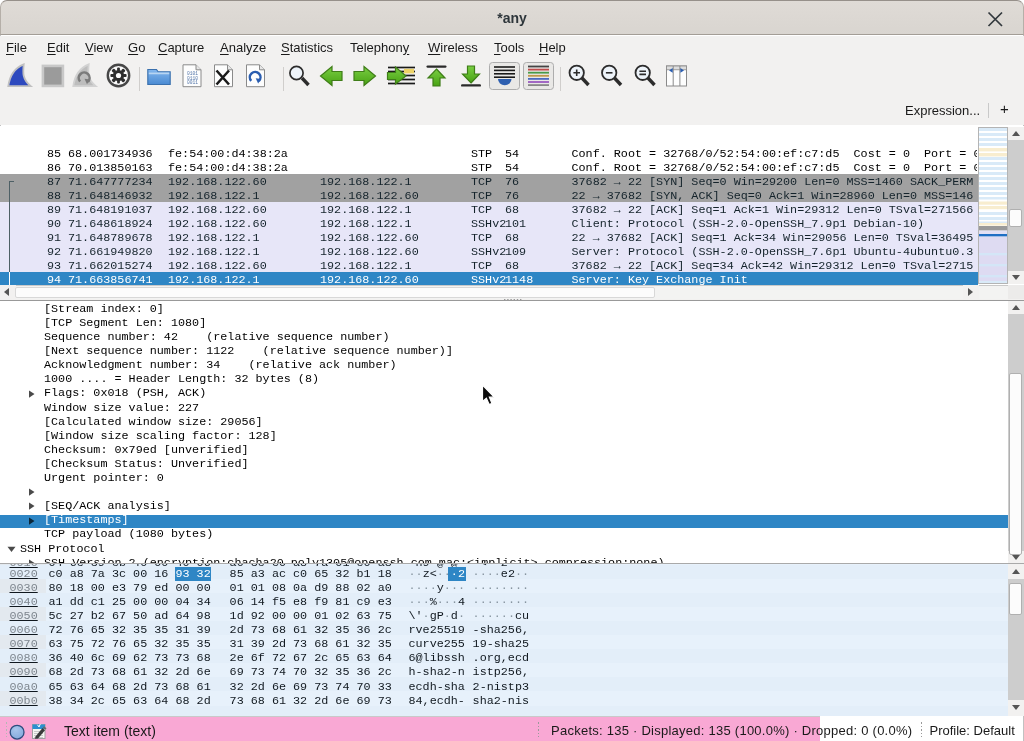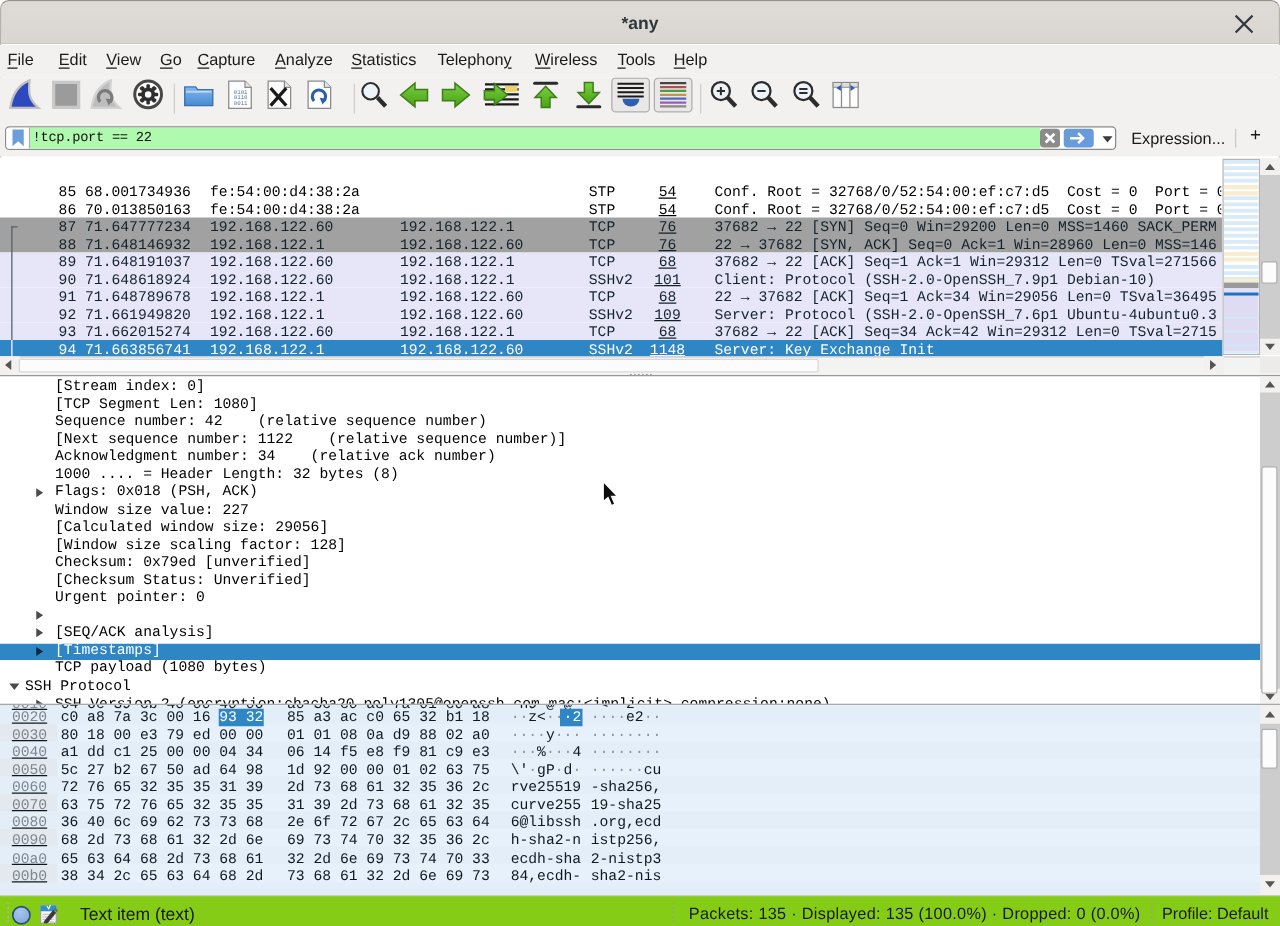--- a/index.html
+++ b/index.html
@@ -47,21 +47,21 @@
  font-size:12.5px;color:#21262b;}
 #phead span{position:absolute;top:2px;}
 #phead .csep{position:absolute;top:1px;width:1px;height:16px;background:#cccccc;}
 .prow{position:absolute;left:0;width:978px;height:14px;}
 .prow span{position:absolute;top:1px;}
 .c-no{left:0;width:61px;text-align:right;}
 .c-time{left:68px;}
 .c-src{left:168px;}
 .c-dst{left:320px;}
 .c-proto{left:471px;}
-.c-len{left:505px;width:58px;text-align:center;text-decoration:underline;}
+.c-len{left:505px;width:58px;text-align:left;}
 .c-info{left:571.5px;width:405.5px;overflow:hidden;}
 .r-white{background:#ffffff;color:#000;}
 .r-gray{background:#a1a1a1;color:#14232b;}
 .r-lav{background:#e7e6f8;color:#14232b;}
 .r-sel{background:#2e86c5;color:#fff;}
 
 
 #minimap{position:absolute;left:978px;top:1px;width:30px;height:157px;background:#fff;border:1px solid #b4b4b4;}
 
 
@@ -80,21 +80,21 @@
 
 
 #hexpane{position:absolute;left:0;top:563px;width:1024px;height:153px;background:#e7f1fb;overflow:hidden;border-top:1px solid #a9a9a9;}
 .hoff{color:#7e868e;}
 .hrow{position:absolute;left:9.5px;color:#10181f;text-decoration:underline;}
 .hl{background:#2e86c5;color:#fff;}
 .dim{color:#8795a0;}
 .hl2{background:#2e86c5;color:#fff;padding-left:2.5px;margin-left:-2.5px;padding-right:1px;margin-right:-1px;}
 
 
-#statusbar{position:absolute;left:0;top:716px;width:1024px;height:25px;background:#84cc16;
+#statusbar{position:absolute;left:0;top:716px;width:820px;height:25px;background:#f9a8d4;
  border-top:1px solid #c9c9c9;font-size:13px;color:#1a1a1a;}
 </style>
 </head>
 <body>
 
 <div id="titlebar"></div>
 <div id="titletext">*any</div>
 <div id="closebtn"><svg width="17" height="17">
       <path d="M1.5 1.5 L15 15 M15 1.5 L1.5 15" stroke="#32383d" stroke-width="1.7"></path>
     </svg></div>
@@ -272,34 +272,20 @@
         <rect x="2" y="2" width="20" height="3.8" fill="#dddddd" stroke="#8a8a8a" stroke-width="0.8"></rect>
         <line x1="8.7" y1="2" x2="8.7" y2="22" stroke="#8a8a8a"></line>
         <line x1="15.4" y1="2" x2="15.4" y2="22" stroke="#8a8a8a"></line>
         <path d="M8.2 4 l-3.6 2.4 l3.6 2.4 z" fill="#2a5db0"></path>
         <path d="M15.9 4 l3.6 2.4 l-3.6 2.4 z" fill="#2a5db0"></path>
       </g>
 </svg>
 </div>
 
 <div id="filterrow">
- <div id="filterbox">
-  <div style="position:absolute;left:18.5px;top:0;width:808.5px;height:17px;background:#b0fab0;"></div>
-  <div id="bookmarkbox"><svg width="19" height="17">
-          <path d="M5 1.5 h9 v13.5 l-4.5 -4 l-4.5 4 z" fill="#6d9edb"></path>
-        </svg></div>
-  <div style="position:absolute;left:877px;top:6.5px;width:0;height:0;border-left:4.5px solid transparent;border-right:4.5px solid transparent;border-top:5px solid #3a3a3a;"></div>
-  <div id="filtertext">!tcp.port == 22</div>
-  <div id="fclear"><svg width="16" height="15">
-          <path d="M4.5 4 L11.5 11 M11.5 4 L4.5 11" stroke="#fff" stroke-width="2.1"></path>
-        </svg></div>
-  <div id="fapply"><svg width="24" height="15">
-          <path d="M5 7.5 h10 M11.5 3.5 L15.5 7.5 L11.5 11.5" stroke="#fff" stroke-width="2" fill="none"></path>
-        </svg></div>
- </div>
  <div id="expr">Expression...</div>
  <div style="position:absolute;left:988px;top:7px;width:1px;height:15px;background:#c9c9c9;"></div>
  <div id="fplus">+</div>
 </div>
 
 <div id="plist">
  <div id="prows" class="mono" style="position:absolute;top:20px;left:0;"><div class="prow r-white" style="top:0px"><span class="c-no">85</span><span class="c-time">68.001734936</span><span class="c-src">fe:54:00:d4:38:2a</span><span class="c-dst"></span><span class="c-proto">STP</span><span class="c-len">54</span><span class="c-info">Conf. Root = 32768/0/52:54:00:ef:c7:d5  Cost = 0  Port = 0x8004</span></div><div class="prow r-white" style="top:14px"><span class="c-no">86</span><span class="c-time">70.013850163</span><span class="c-src">fe:54:00:d4:38:2a</span><span class="c-dst"></span><span class="c-proto">STP</span><span class="c-len">54</span><span class="c-info">Conf. Root = 32768/0/52:54:00:ef:c7:d5  Cost = 0  Port = 0x8004</span></div><div class="prow r-gray" style="top:28px"><span class="c-no">87</span><span class="c-time">71.647777234</span><span class="c-src">192.168.122.60</span><span class="c-dst">192.168.122.1</span><span class="c-proto">TCP</span><span class="c-len">76</span><span class="c-info">37682 → 22 [SYN] Seq=0 Win=29200 Len=0 MSS=1460 SACK_PERM</span></div><div class="prow r-gray" style="top:42px"><span class="c-no">88</span><span class="c-time">71.648146932</span><span class="c-src">192.168.122.1</span><span class="c-dst">192.168.122.60</span><span class="c-proto">TCP</span><span class="c-len">76</span><span class="c-info">22 → 37682 [SYN, ACK] Seq=0 Ack=1 Win=28960 Len=0 MSS=146</span></div><div class="prow r-lav" style="top:56px"><span class="c-no">89</span><span class="c-time">71.648191037</span><span class="c-src">192.168.122.60</span><span class="c-dst">192.168.122.1</span><span class="c-proto">TCP</span><span class="c-len">68</span><span class="c-info">37682 → 22 [ACK] Seq=1 Ack=1 Win=29312 Len=0 TSval=271566</span></div><div class="prow r-lav" style="top:70px"><span class="c-no">90</span><span class="c-time">71.648618924</span><span class="c-src">192.168.122.60</span><span class="c-dst">192.168.122.1</span><span class="c-proto">SSHv2</span><span class="c-len">101</span><span class="c-info">Client: Protocol (SSH-2.0-OpenSSH_7.9p1 Debian-10)</span></div><div class="prow r-lav" style="top:84px"><span class="c-no">91</span><span class="c-time">71.648789678</span><span class="c-src">192.168.122.1</span><span class="c-dst">192.168.122.60</span><span class="c-proto">TCP</span><span class="c-len">68</span><span class="c-info">22 → 37682 [ACK] Seq=1 Ack=34 Win=29056 Len=0 TSval=36495</span></div><div class="prow r-lav" style="top:98px"><span class="c-no">92</span><span class="c-time">71.661949820</span><span class="c-src">192.168.122.1</span><span class="c-dst">192.168.122.60</span><span class="c-proto">SSHv2</span><span class="c-len">109</span><span class="c-info">Server: Protocol (SSH-2.0-OpenSSH_7.6p1 Ubuntu-4ubuntu0.3</span></div><div class="prow r-lav" style="top:112px"><span class="c-no">93</span><span class="c-time">71.662015274</span><span class="c-src">192.168.122.60</span><span class="c-dst">192.168.122.1</span><span class="c-proto">TCP</span><span class="c-len">68</span><span class="c-info">37682 → 22 [ACK] Seq=34 Ack=42 Win=29312 Len=0 TSval=2715</span></div><div class="prow r-sel" style="top:126px"><span class="c-no">94</span><span class="c-time">71.663856741</span><span class="c-src">192.168.122.1</span><span class="c-dst">192.168.122.60</span><span class="c-proto">SSHv2</span><span class="c-len">1148</span><span class="c-info">Server: Key Exchange Init</span></div></div>
  <div style="position:absolute;left:8.5px;top:55.4px;width:1px;height:90.6px;background:#4e6066;"></div>
  <div style="position:absolute;left:8.5px;top:55.4px;width:5.5px;height:1px;background:#4e6066;"></div>
  <div style="position:absolute;left:8.5px;top:146px;width:1px;height:13px;background:#ffffff;"></div>

